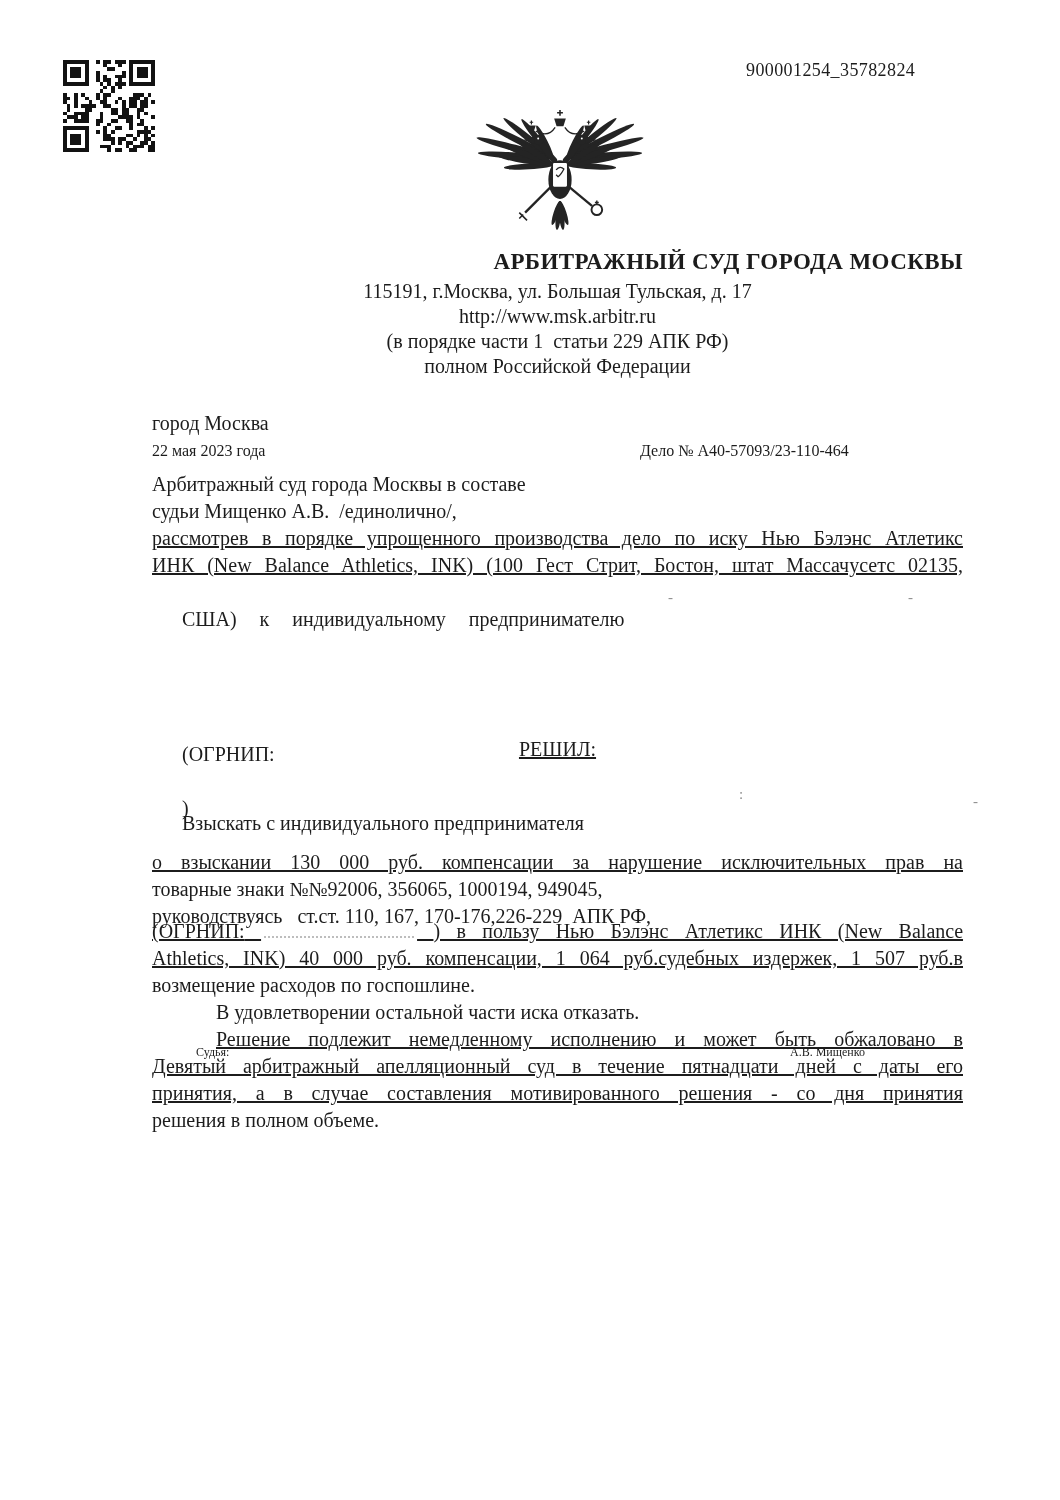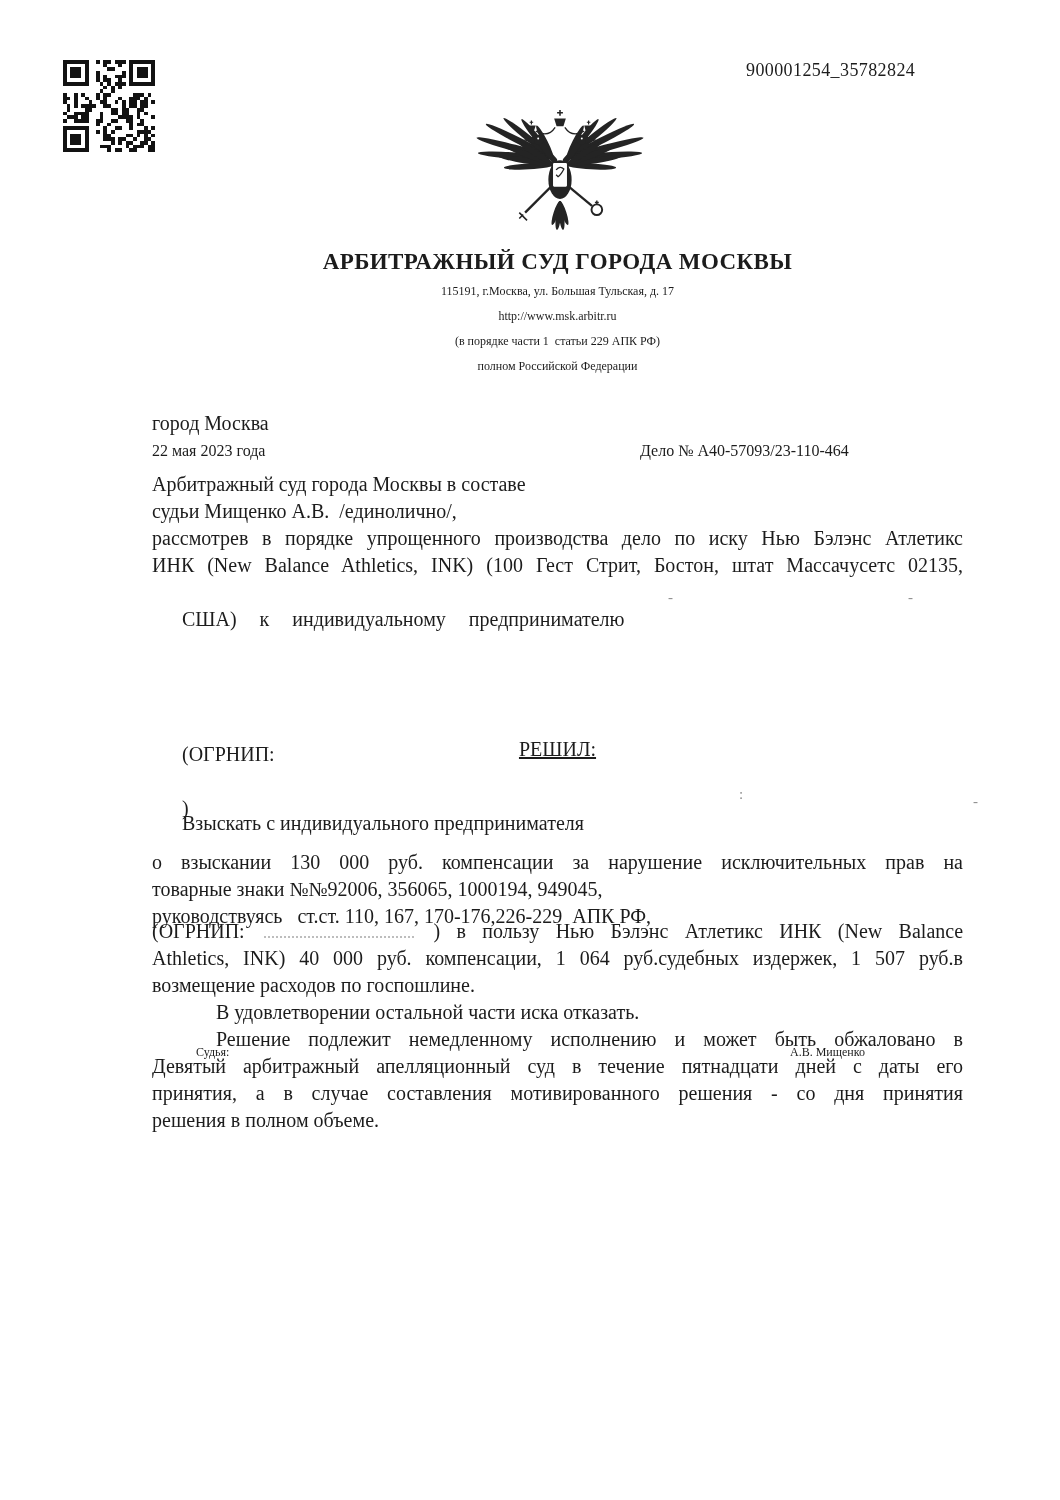--- a/index.html
+++ b/index.html
@@ -6,29 +6,29 @@
   body{
     width:1060px;height:1500px;background:#ffffff;position:relative;
     font-family:"Liberation Serif","DejaVu Serif",serif;color:#1c1c1c;
     -webkit-font-smoothing:antialiased;overflow:hidden;
   }
   .abs{position:absolute;}
   .doc-number{top:60px;left:746px;font-size:18px;letter-spacing:.4px;}
   .qr{top:60px;left:63px;width:92px;height:92px;}
   .emblem{top:106px;left:462px;width:196px;height:126px;}
   .header{top:247px;left:152px;width:811px;text-align:center;}
-  .court-name{font-weight:bold;font-size:23px;line-height:30px;letter-spacing:.4px;margin-bottom:2px;}
-  .hline{font-size:12px;line-height:25px;white-space:pre-wrap;}
+  .court-name{font-weight:bold;font-size:23px;line-height:30px;letter-spacing:.4px;margin-bottom:2px;text-align:right;}
+  .hline{font-size:20px;line-height:25px;white-space:pre-wrap;}
   .city{top:410px;left:152px;font-size:20px;line-height:27px;white-space:pre-wrap;}
   .daterow{top:437px;left:152px;width:811px;font-size:16px;line-height:27px;}
   .caseno{position:absolute;left:488px;top:0;white-space:pre-wrap;text-align:center;}
   .body-block{top:471px;left:152px;width:811px;font-size:20px;line-height:27px;}
   .res-block{top:783px;left:152px;width:811px;font-size:20px;line-height:27px;}
   .t{white-space:pre-wrap;position:relative;}
-  .j{white-space:normal;text-align:justify;text-align-last:justify;}
+  .j{white-space:normal;text-align:justify;text-align-last:justify;text-decoration:underline;}
   .indent{text-indent:64px;}
   .spread{word-spacing:18px;}
   .gap{display:inline-block;width:150px;}
   .dots{display:inline-block;width:150px;height:12px;border-bottom:2px dotted #bdbdbd;margin:0 3px;}
   .mark{position:absolute;color:#8f8f8f;font-size:15px;line-height:1;}
   .m1{left:516px;top:11px;}
   .m2{left:756px;top:11px;}
   .mc{left:523px;top:4px;}
   .m3{left:757px;top:11px;}
   .reshil{top:736px;left:152px;width:811px;text-align:center;font-size:20px;line-height:27px;text-decoration:underline;}

